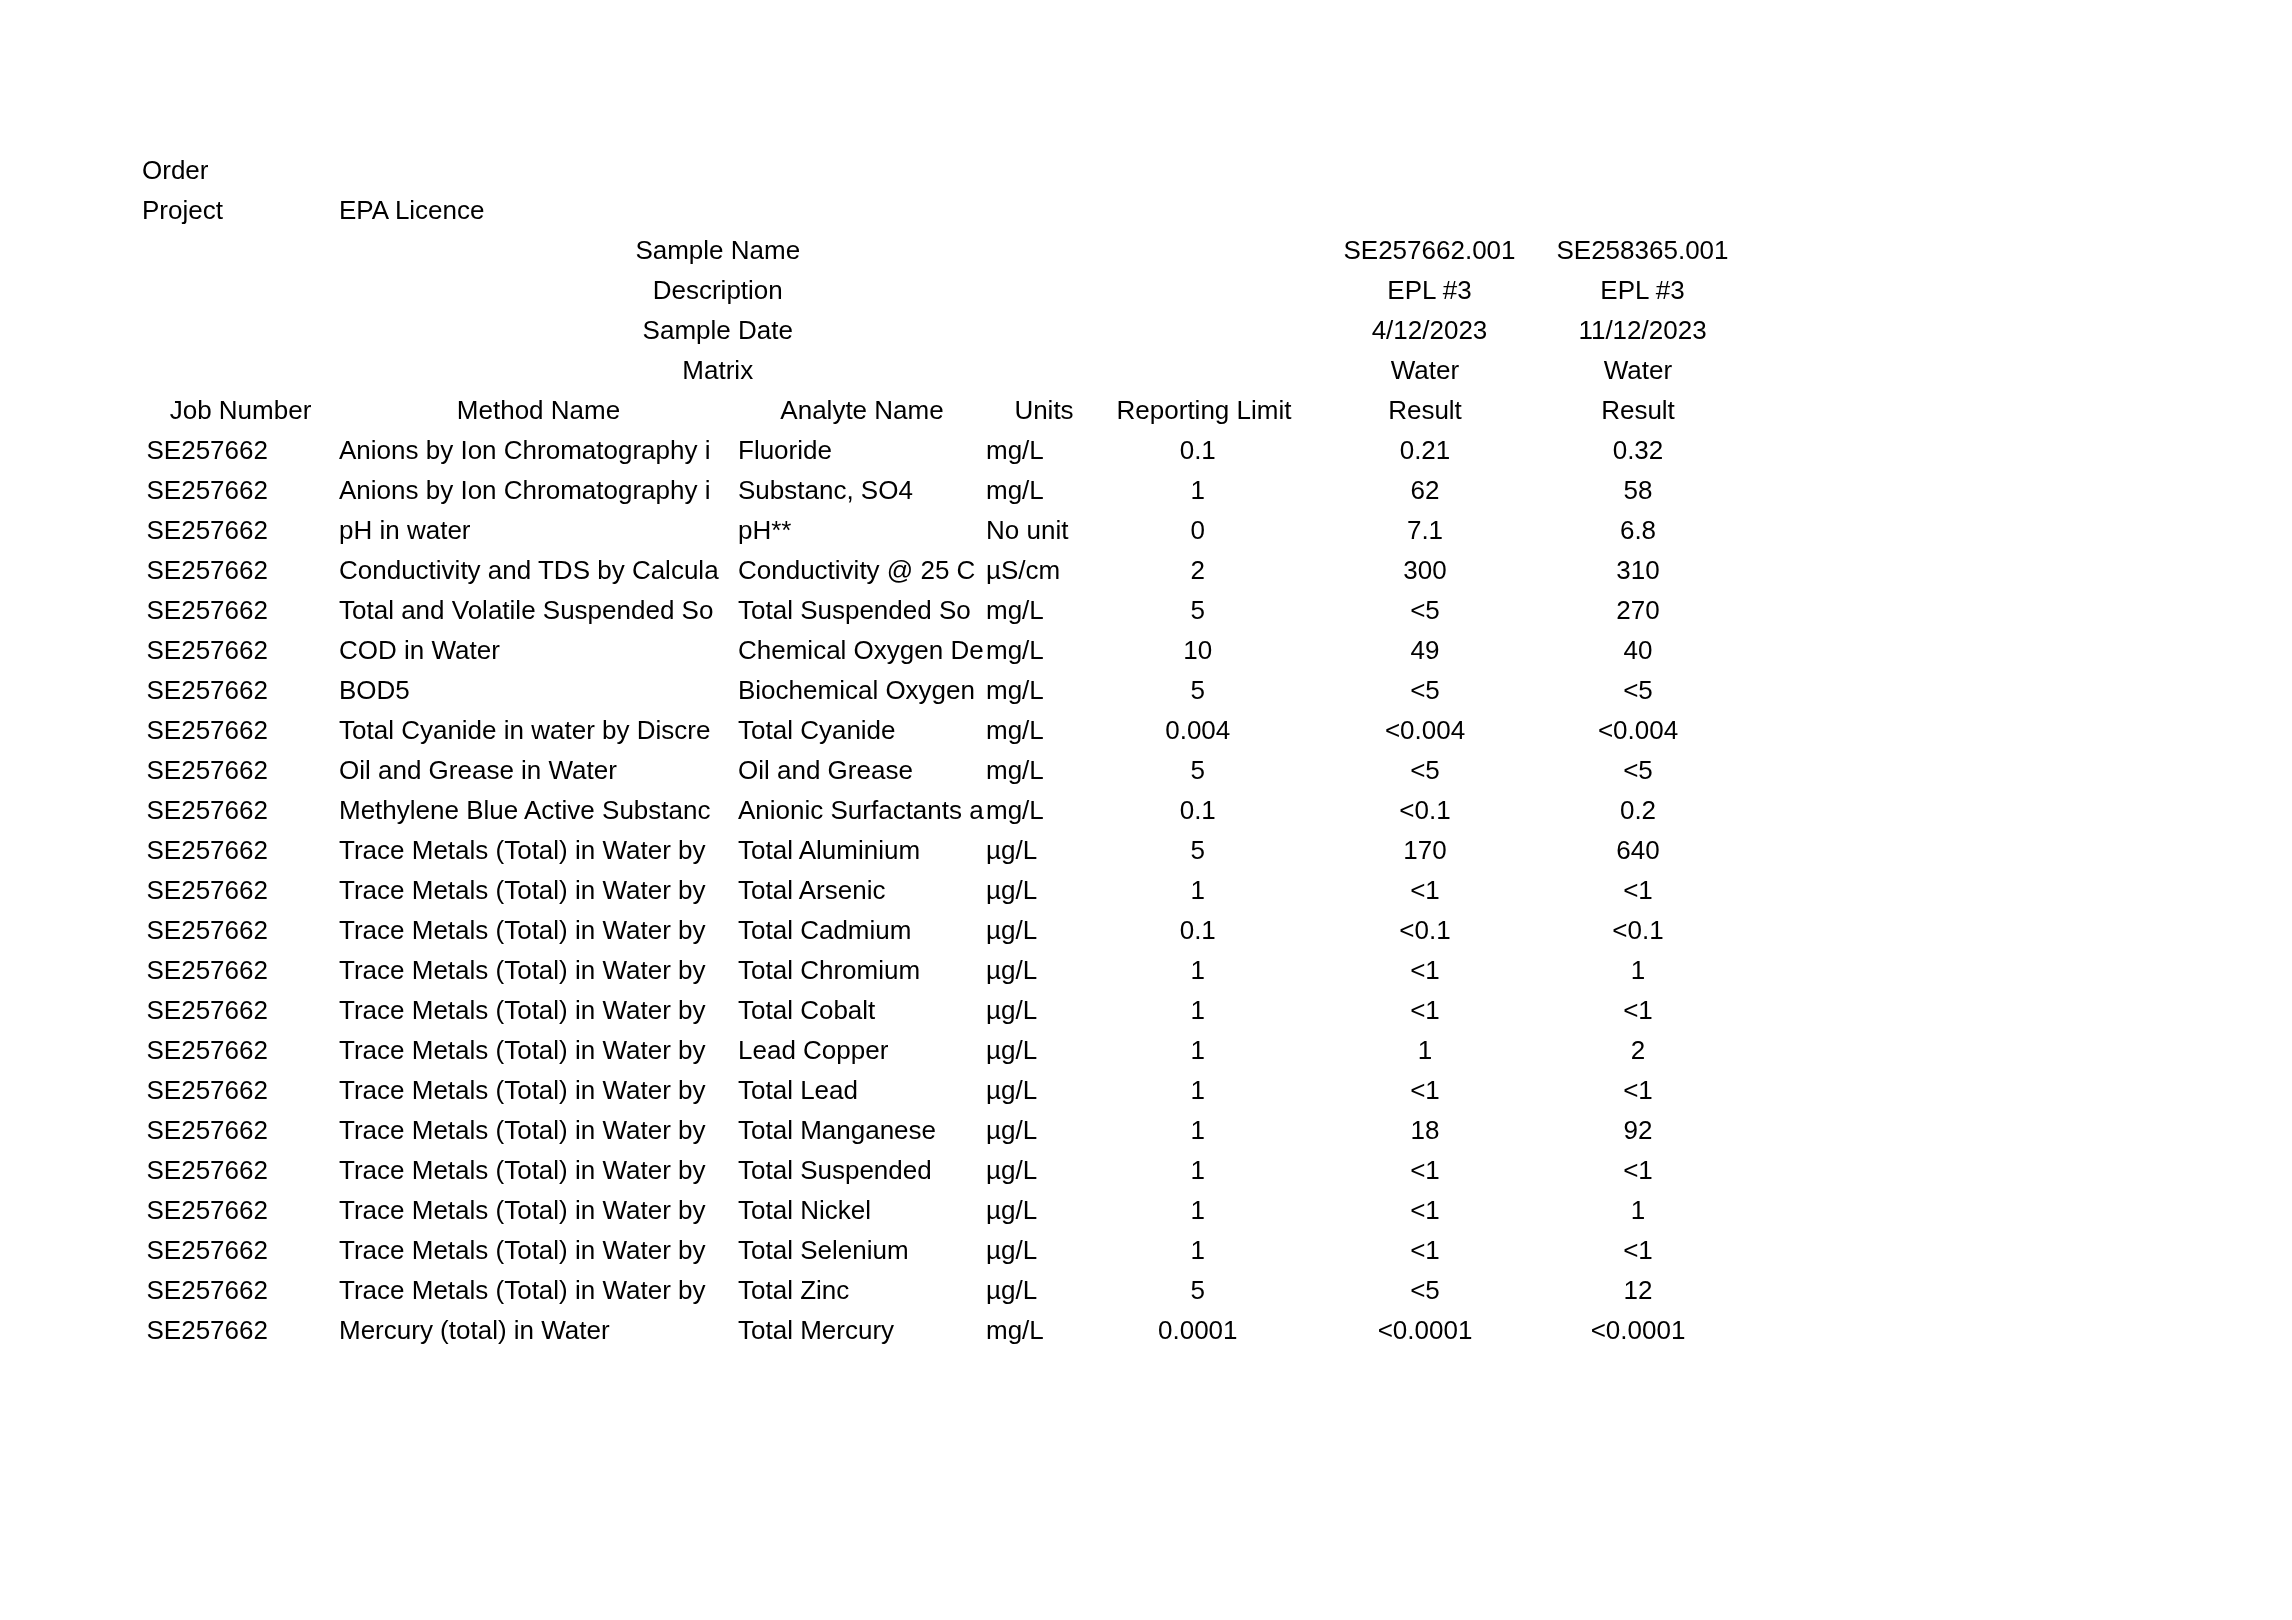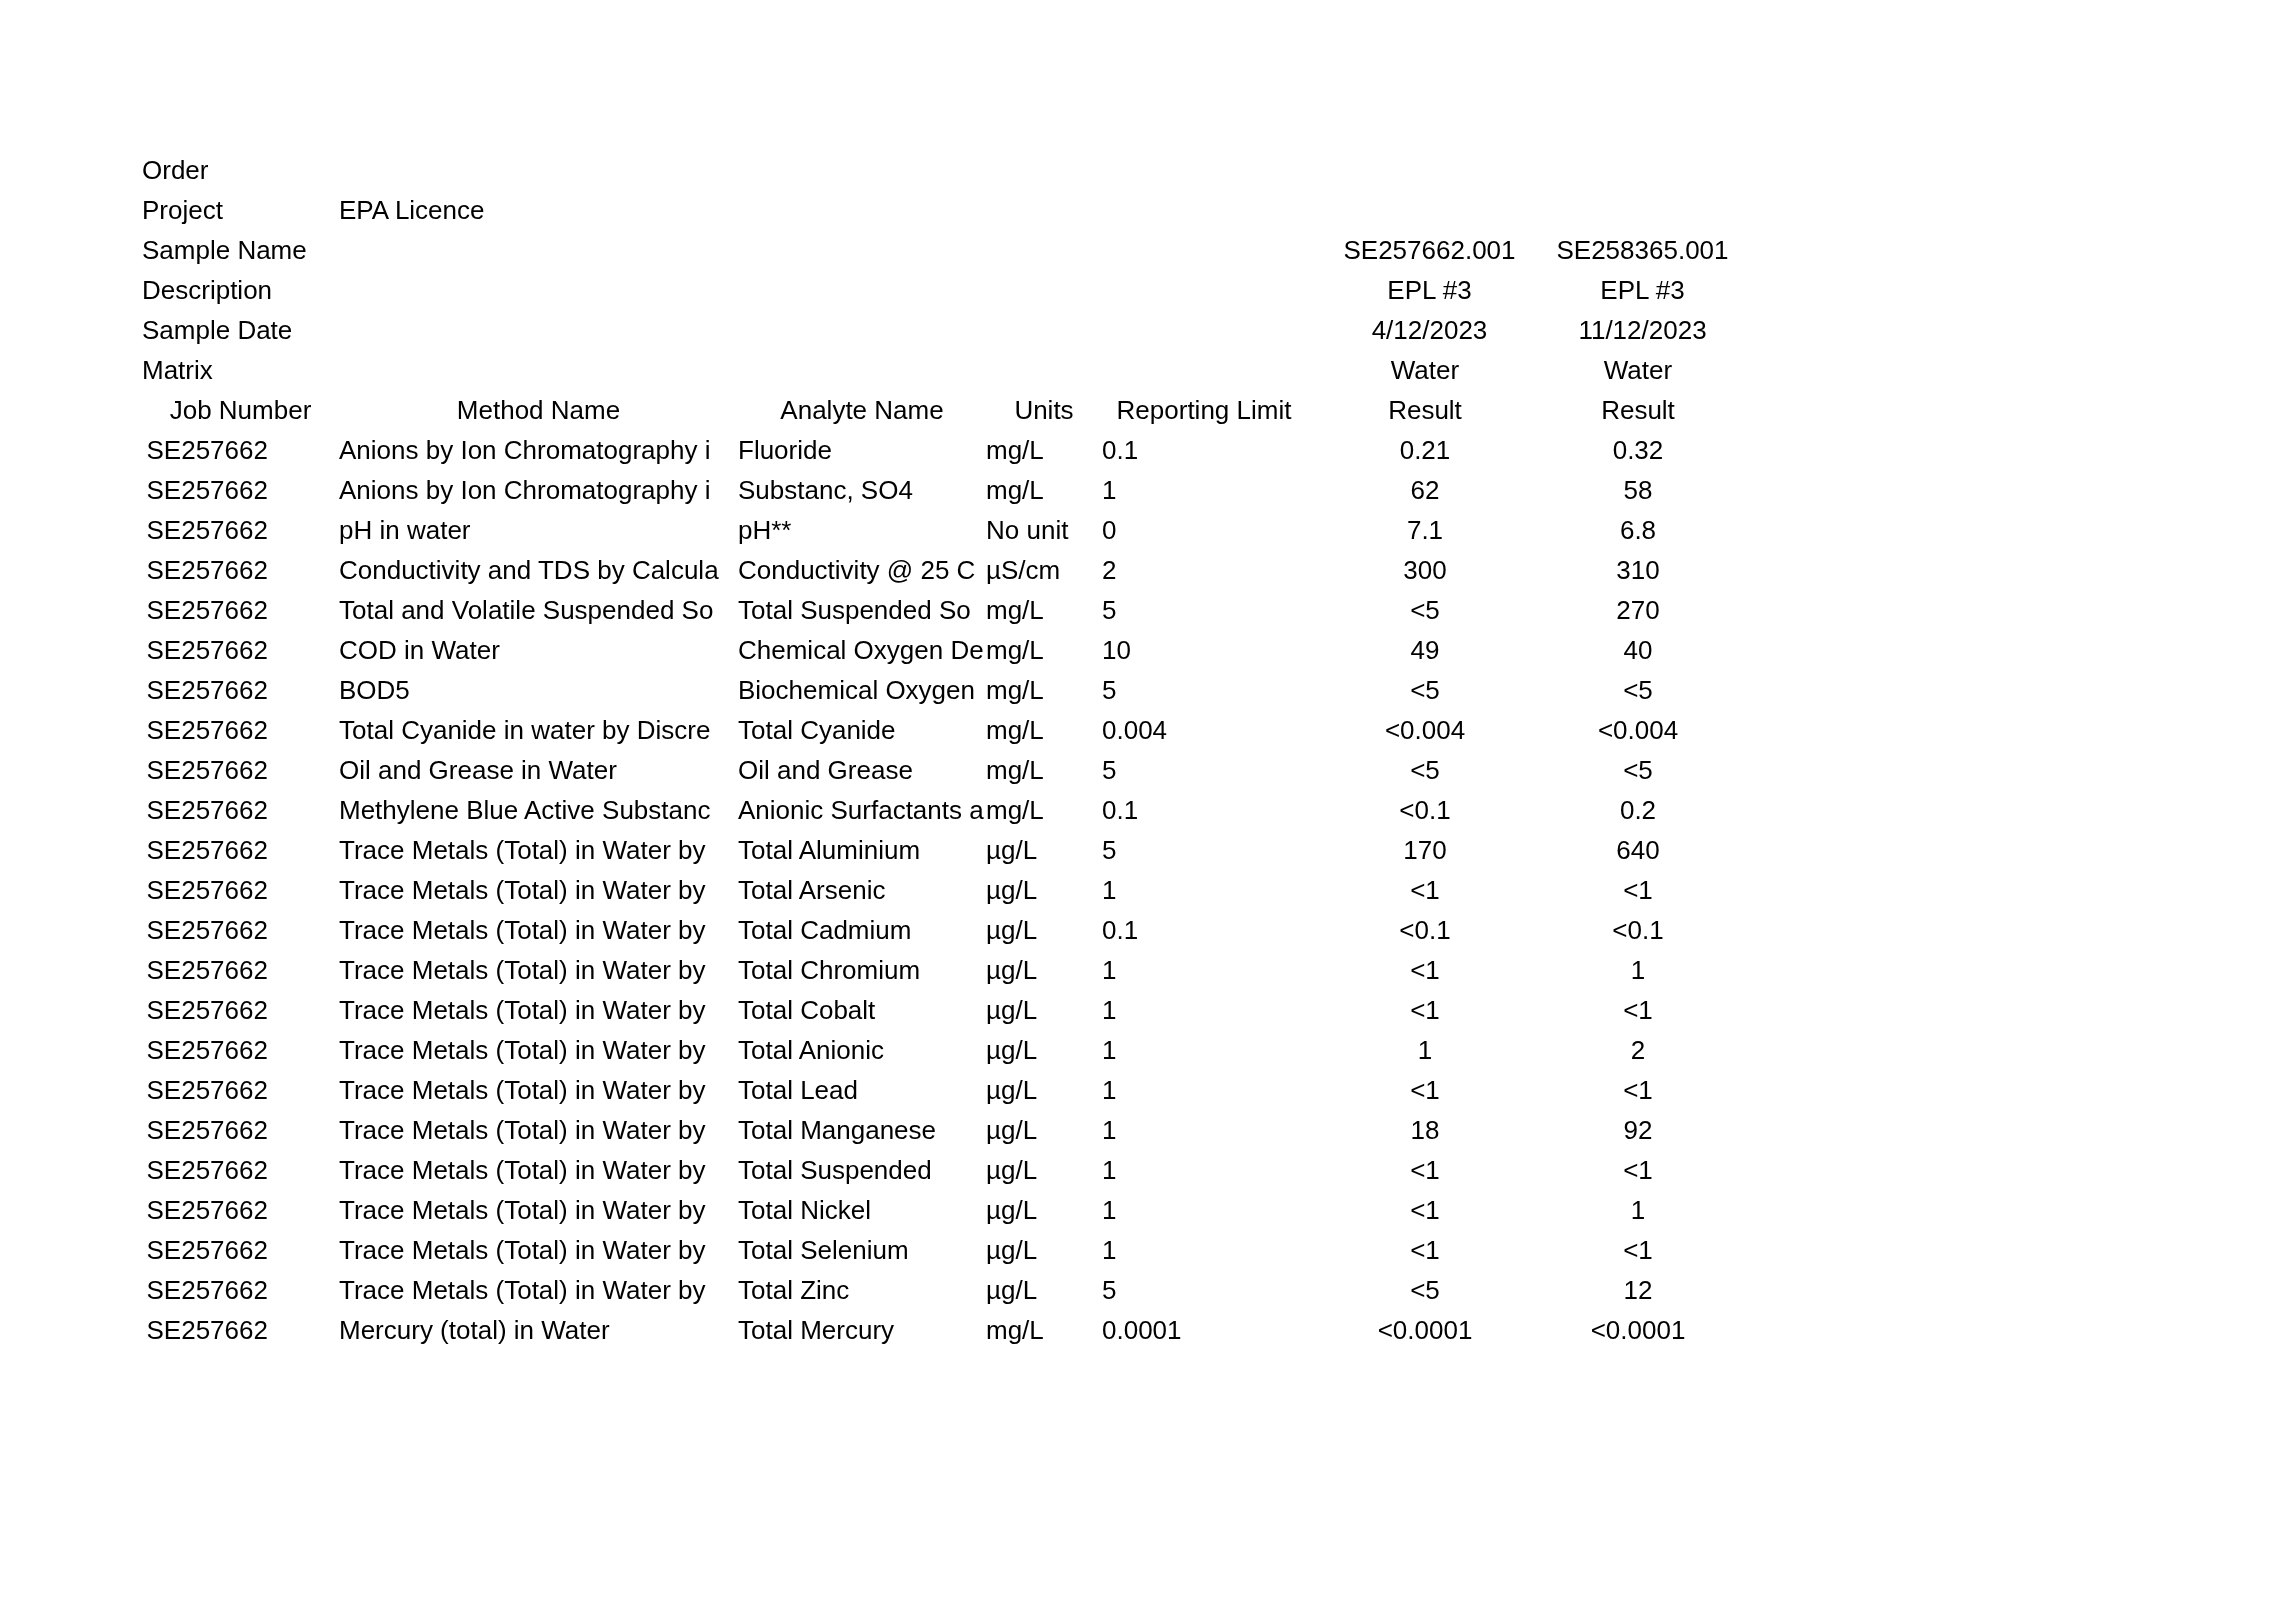--- a/index.html
+++ b/index.html
@@ -24,21 +24,21 @@
     grid-auto-rows: 40px;
     grid-auto-flow: row;
     font-size: 26px;
     line-height: 40px;
   }
   .cell {
     overflow: hidden;
     white-space: nowrap;
   }
   .b   { font-weight: 400; }
-  .r   { text-align: left; }
+  .r   { text-align: center; }
   .ctr { text-align: center; }
   .pr  { padding-right: 12.5px; }
   .pl  { padding-left: 9px; text-align: center; }
   .pl4 { padding-left: 4.5px; }
 </style>
 </head>
 <body>
 
 <div id="sheet">
   <div class="cell b">Order</div>
@@ -166,21 +166,21 @@
     <div class="cell ctr b">1</div>
     <div class="cell pl4">SE257662</div>
     <div class="cell">Trace Metals (Total) in Water by</div>
     <div class="cell">Total Cobalt</div>
     <div class="cell">µg/L</div>
     <div class="cell r pr">1</div>
     <div class="cell ctr">&lt;1</div>
     <div class="cell ctr">&lt;1</div>
     <div class="cell pl4">SE257662</div>
     <div class="cell">Trace Metals (Total) in Water by</div>
-    <div class="cell">Total Anionic</div>
+    <div class="cell">Lead Copper</div>
     <div class="cell">µg/L</div>
     <div class="cell r pr">1</div>
     <div class="cell ctr b">1</div>
     <div class="cell ctr b">2</div>
     <div class="cell pl4">SE257662</div>
     <div class="cell">Trace Metals (Total) in Water by</div>
     <div class="cell">Total Lead</div>
     <div class="cell">µg/L</div>
     <div class="cell r pr">1</div>
     <div class="cell ctr">&lt;1</div>

